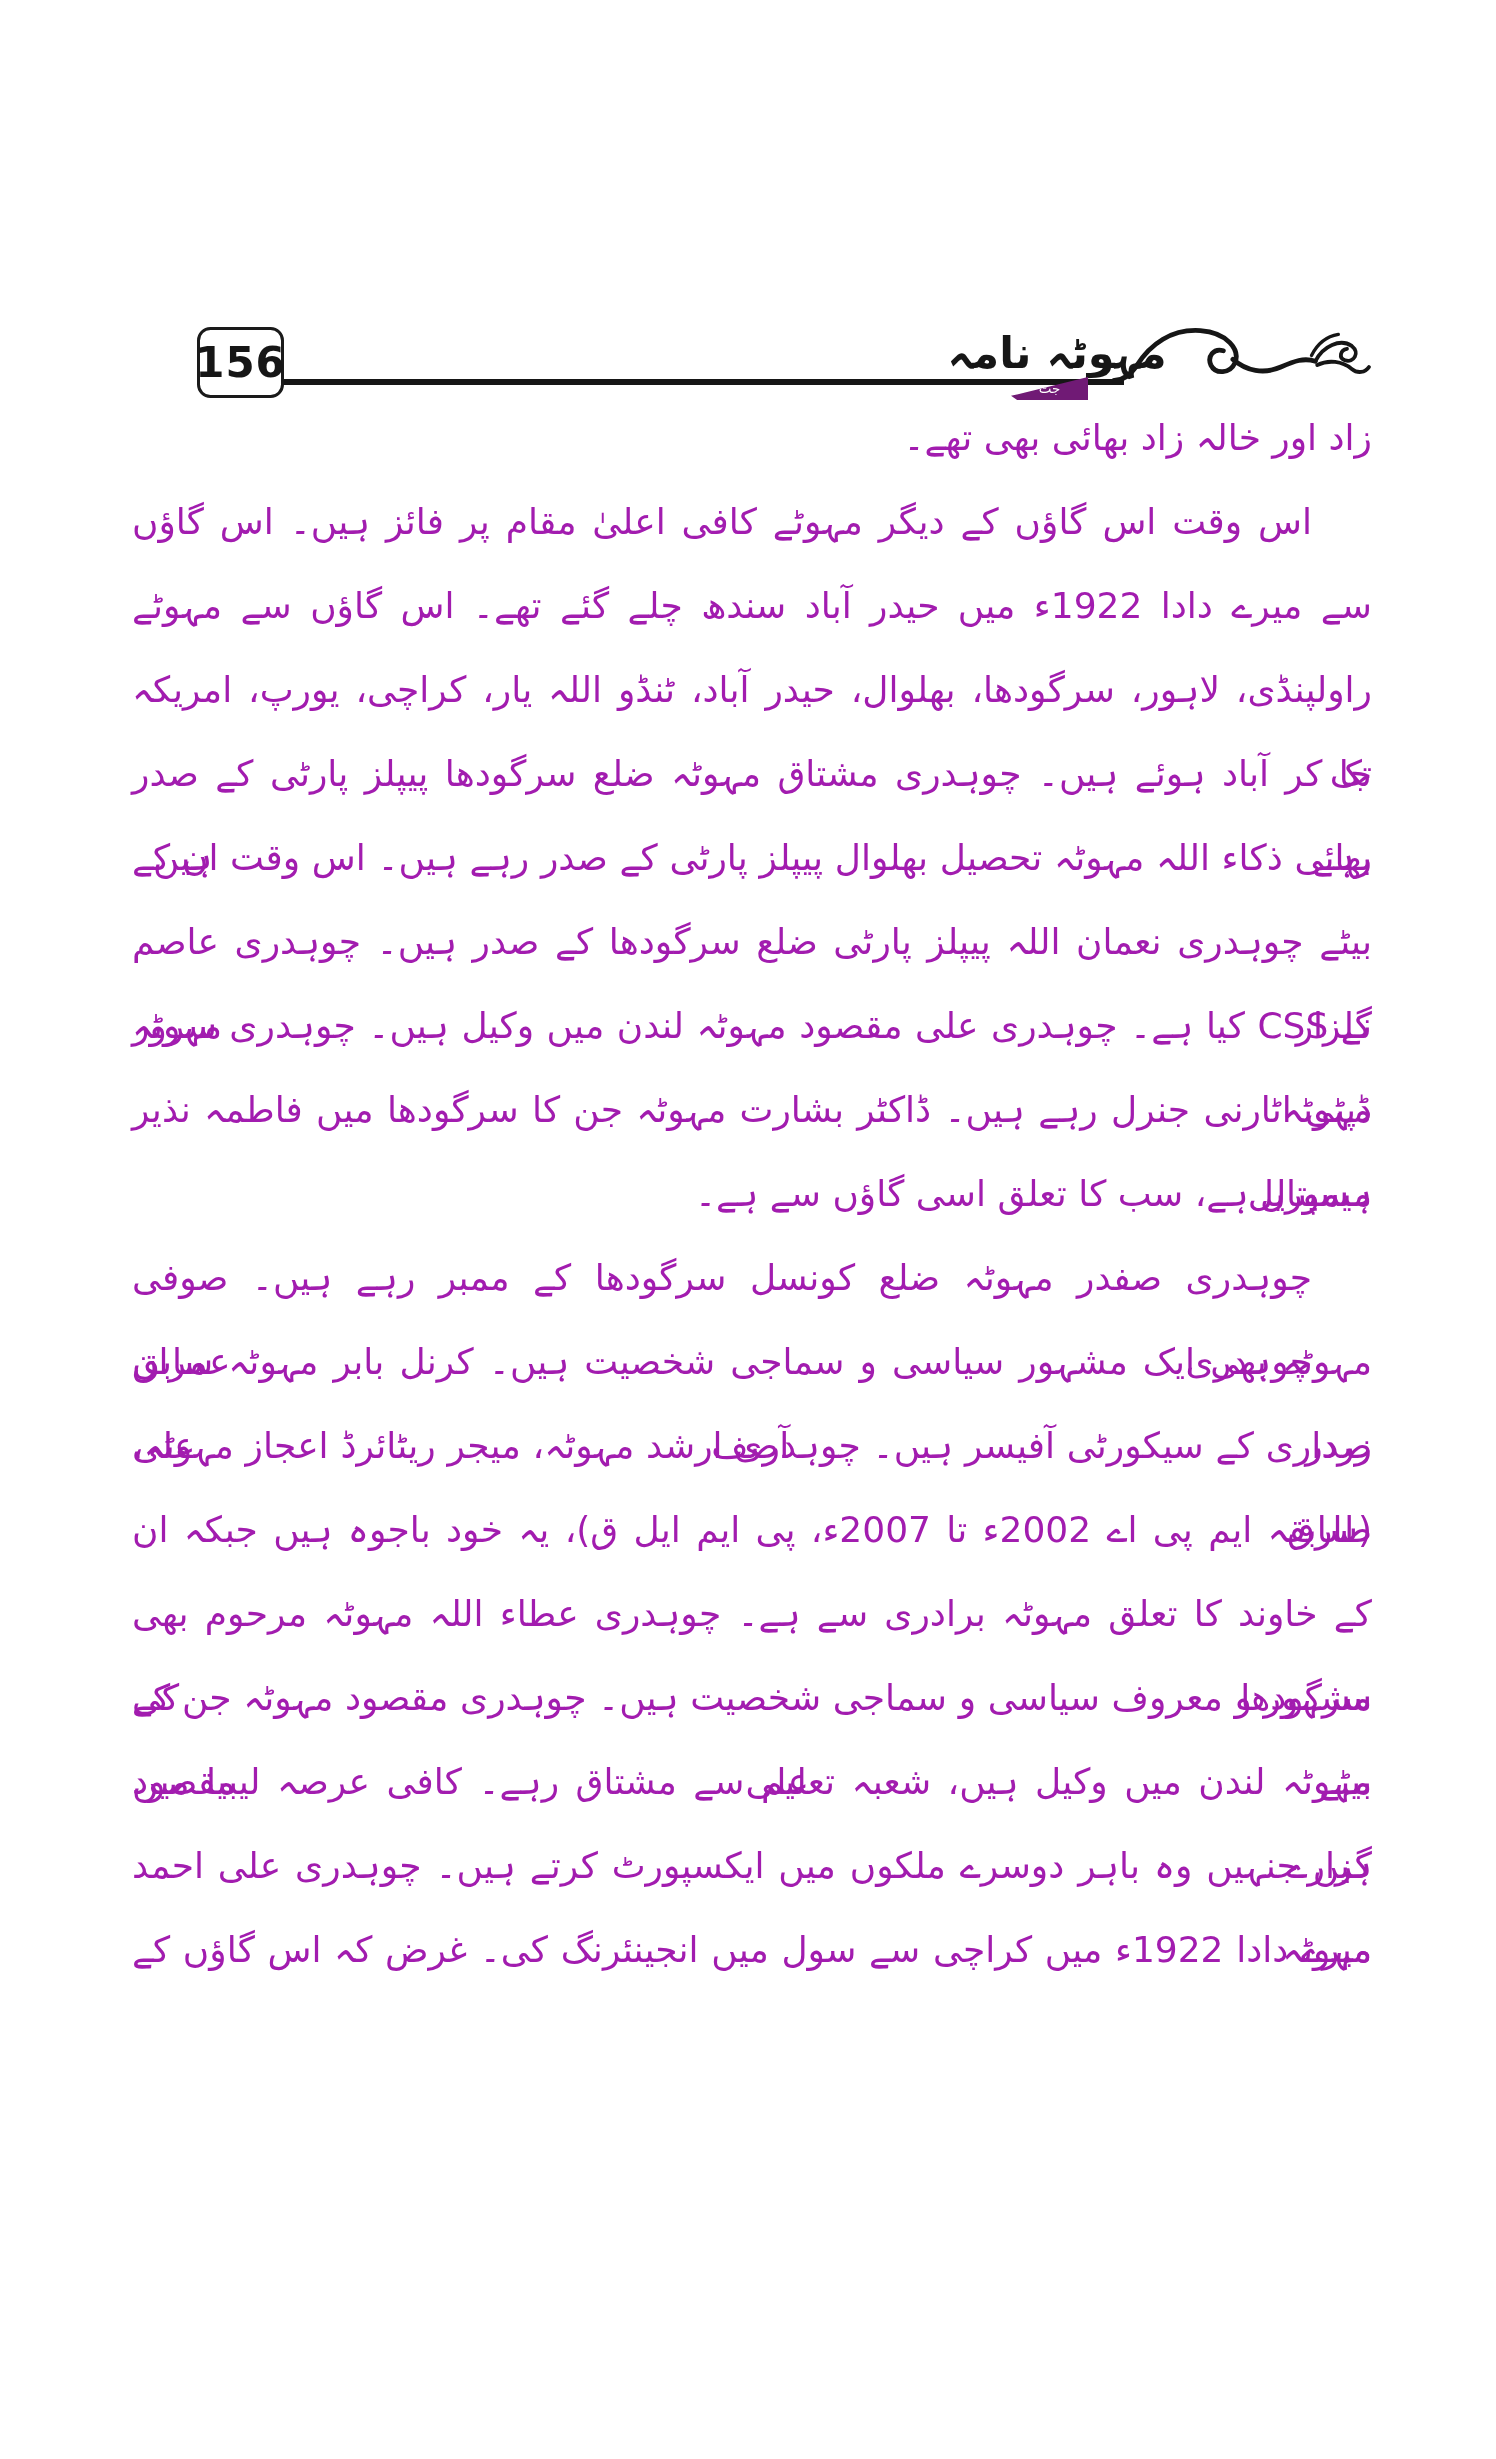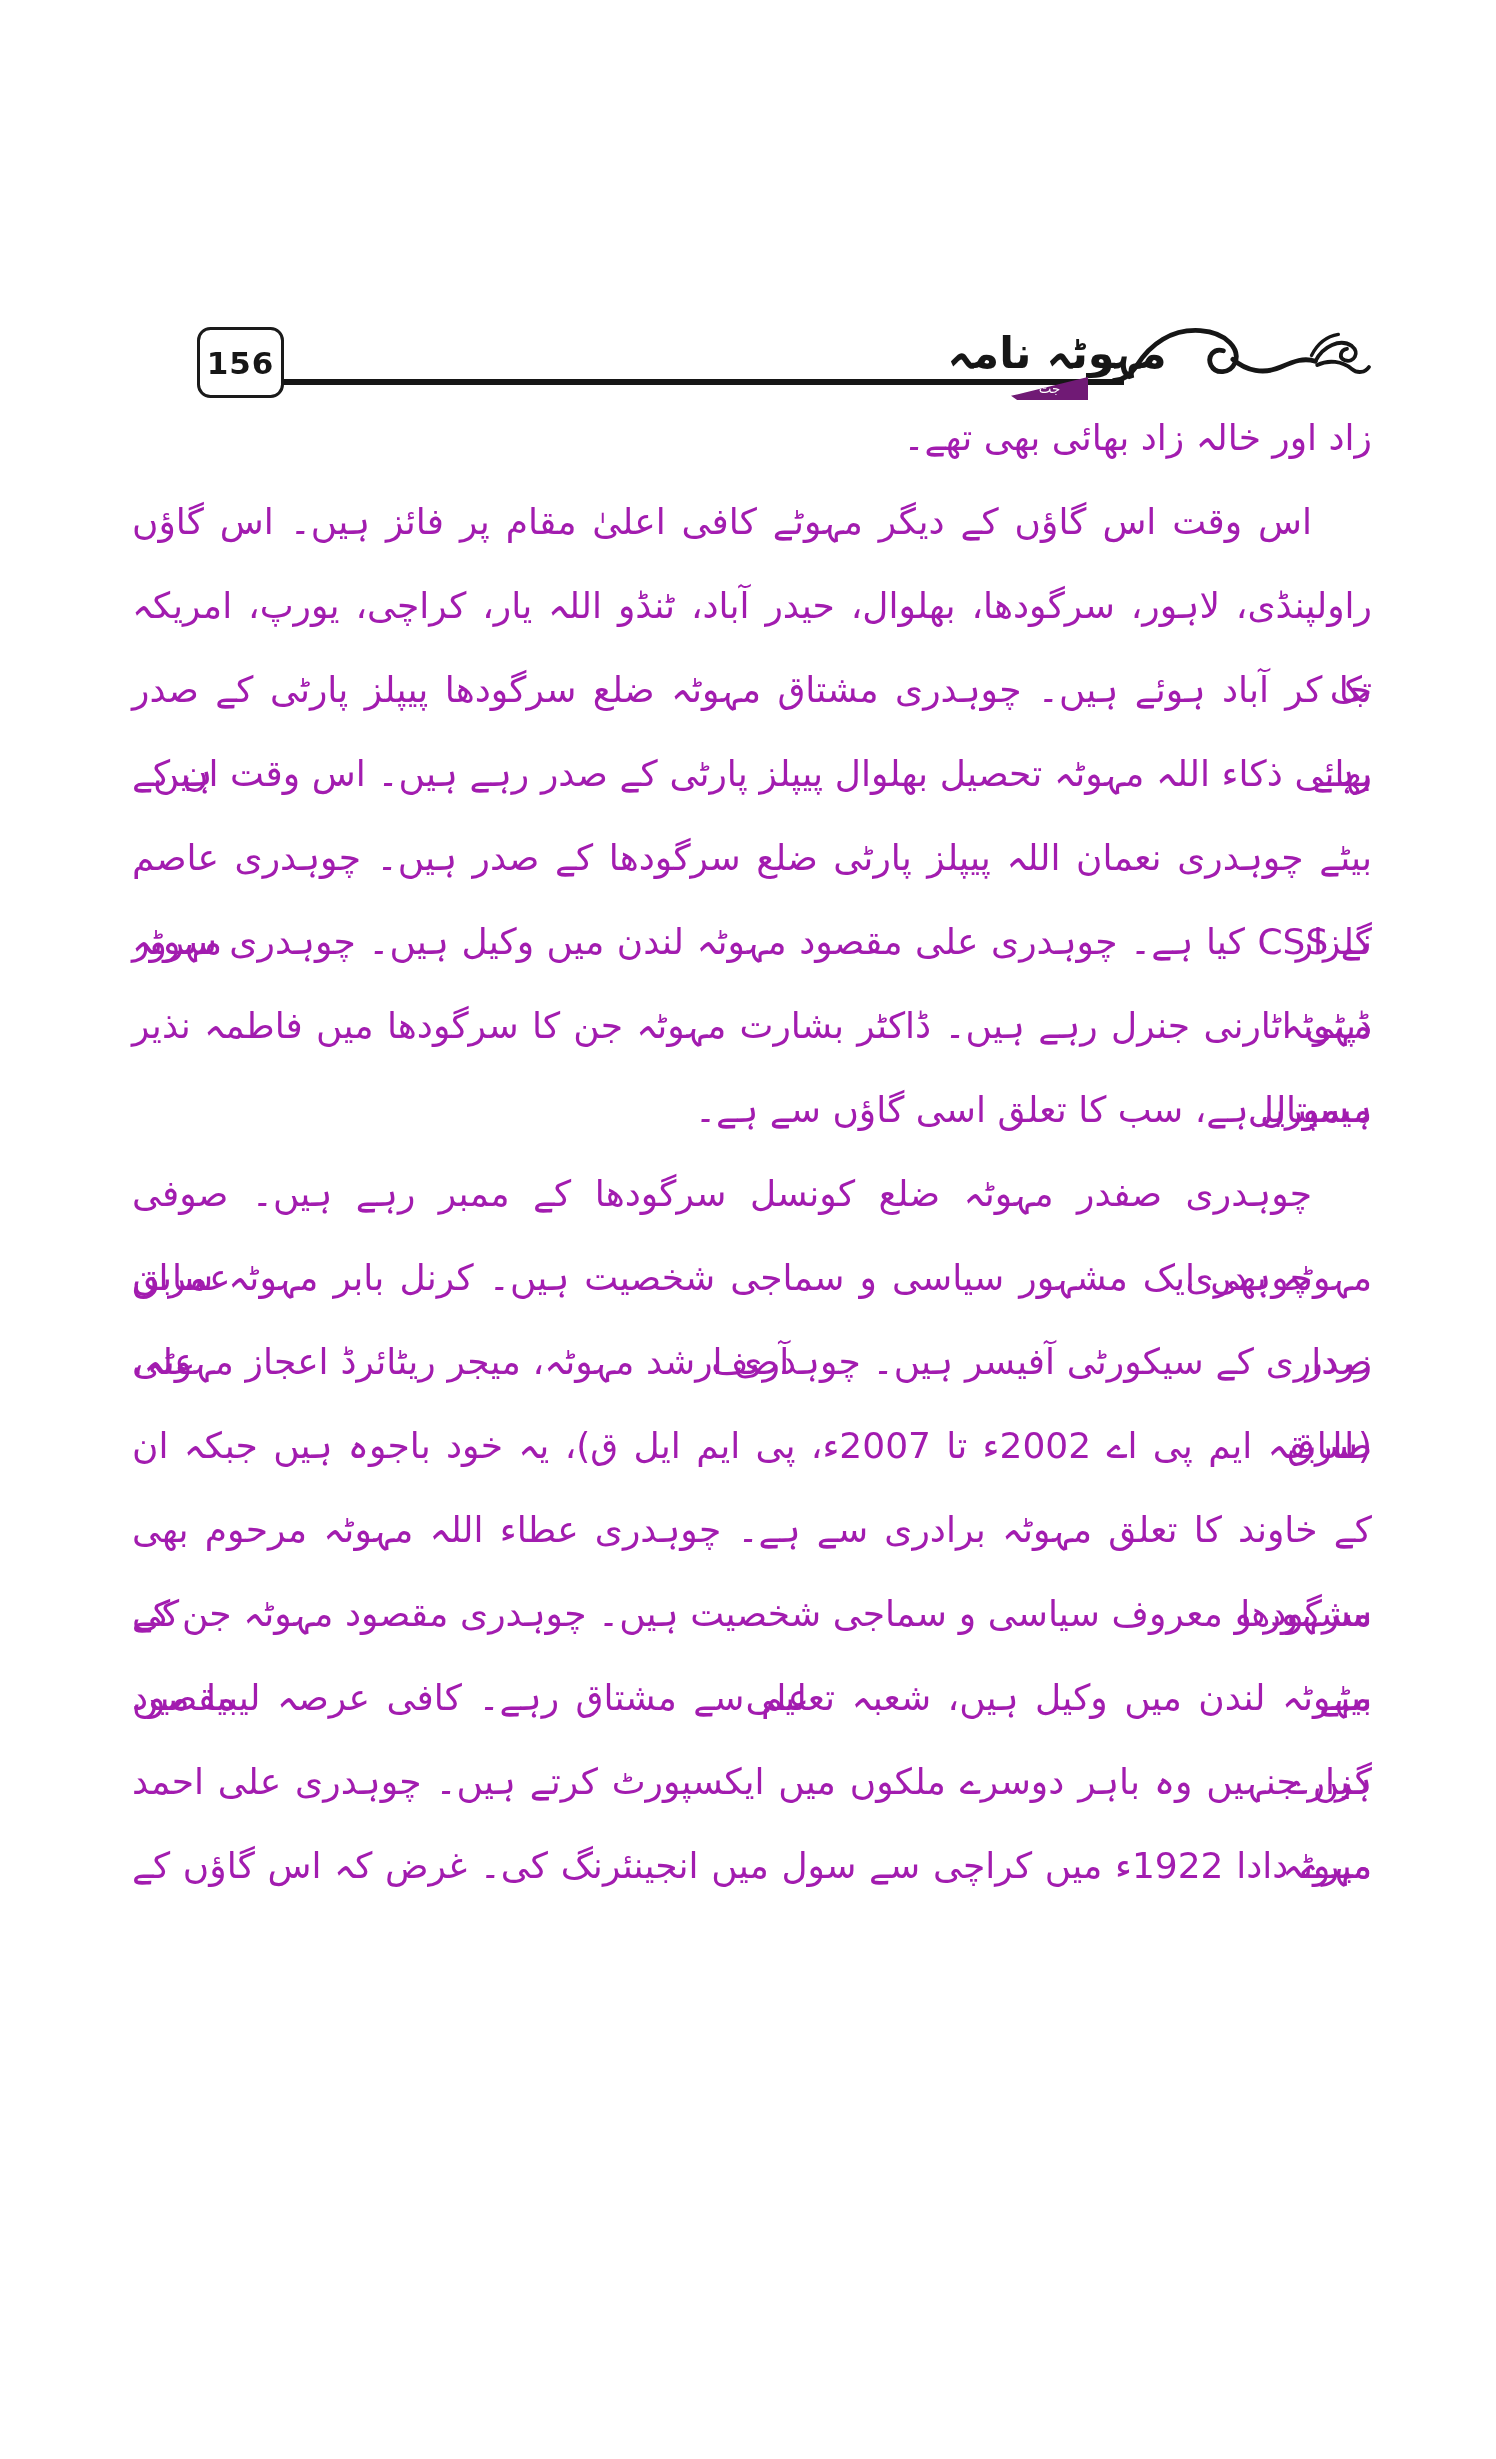--- a/index.html
+++ b/index.html
@@ -9,21 +9,21 @@
     background:#ffffff;
     overflow:hidden;
     font-family:"DejaVu Sans", sans-serif;
     color:#161616;
   }
   
   .page-number-box{
     position:absolute;left:197px;top:327px;width:81px;height:65px;
     border:3.8px solid #1a1a1a;border-radius:13.4px;background:#fff;
     display:flex;align-items:center;justify-content:center;
-    font-size:31px;font-weight:bold;letter-spacing:1px;z-index:3;
+    font-size:42px;font-weight:bold;letter-spacing:1px;z-index:3;
   }
   .header-rule{
     position:absolute;left:275px;top:379px;width:849px;height:5.8px;
     background:#161616;z-index:1;
   }
   .book-title{
     position:absolute;left:961px;top:323px;width:192px;height:60px;
     display:flex;align-items:center;justify-content:center;
     font-size:43px;font-weight:bold;white-space:nowrap;
     direction:rtl;z-index:2;
@@ -67,20 +67,21 @@
     <path d="M2 62 C10 62 18 58 26 46 C40 24 62 8 92 10 C120 12 134 30 128 44 C123 55 108 56 103 46 C99 37 106 28 116 31" stroke-width="5"></path>
     <path d="M126 40 C140 52 158 56 176 48 C190 42 200 38 212 42" stroke-width="5"></path>
     <path d="M212 42 C220 26 238 18 250 26 C259 33 252 44 243 41 C236 39 238 30 245 29" stroke-width="4"></path>
     <path d="M214 46 C226 40 240 42 250 50 C256 55 264 54 268 48" stroke-width="4"></path>
     <path d="M208 36 C214 24 224 16 236 14" stroke-width="3.5"></path>
   </svg>
 
   <div class="page-body" dir="rtl">
     <div class="line flush">زاد اور خالہ زاد بھائی بھی تھے۔</div>
     <div class="line justify indent">اس وقت اس گاؤں کے دیگر مہوٹے کافی اعلیٰ مقام پر فائز ہیں۔ اس گاؤں</div>
+    <div class="line justify">سے میرے دادا 1922ء میں حیدر آباد سندھ چلے گئے تھے۔ اس گاؤں سے مہوٹے</div>
     <div class="line justify">راولپنڈی، لاہور، سرگودھا، بھلوال، حیدر آباد، ٹنڈو اللہ یار، کراچی، یورپ، امریکہ تک</div>
     <div class="line justify">جا کر آباد ہوئے ہیں۔ چوہدری مشتاق مہوٹہ ضلع سرگودھا پیپلز پارٹی کے صدر رہے ہیں۔</div>
     <div class="line justify">بھائی ذکاء اللہ مہوٹہ تحصیل بھلوال پیپلز پارٹی کے صدر رہے ہیں۔ اس وقت ان کے</div>
     <div class="line justify">بیٹے چوہدری نعمان اللہ پیپلز پارٹی ضلع سرگودھا کے صدر ہیں۔ چوہدری عاصم گلزار مہوٹہ</div>
     <div class="line justify">نے CSS کیا ہے۔ چوہدری علی مقصود مہوٹہ لندن میں وکیل ہیں۔ چوہدری سرور مہوٹہ</div>
     <div class="line justify">ڈپٹی اٹارنی جنرل رہے ہیں۔ ڈاکٹر بشارت مہوٹہ جن کا سرگودھا میں فاطمہ نذیر میموریل</div>
     <div class="line flush">ہسپتال ہے، سب کا تعلق اسی گاؤں سے ہے۔</div>
     <div class="line justify indent">چوہدری صفدر مہوٹہ ضلع کونسل سرگودھا کے ممبر رہے ہیں۔ صوفی چوہدری عمران</div>
     <div class="line justify">مہوٹہ بھی ایک مشہور سیاسی و سماجی شخصیت ہیں۔ کرنل بابر مہوٹہ سابق صدر آصف علی</div>
     <div class="line justify">زرداری کے سیکورٹی آفیسر ہیں۔ چوہدری ارشد مہوٹہ، میجر ریٹائرڈ اعجاز مہوٹہ، طارق</div>

